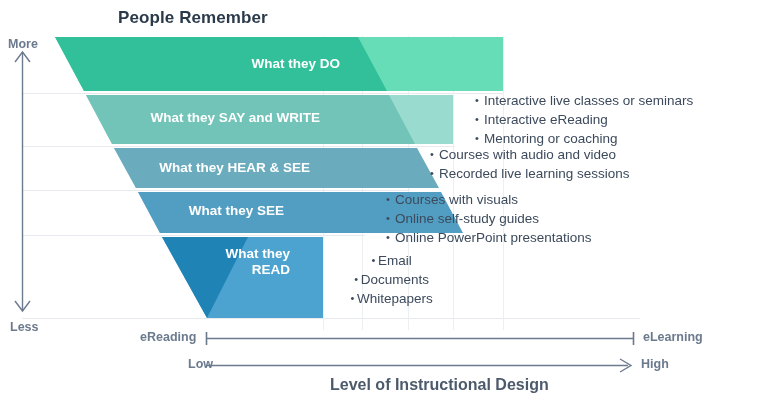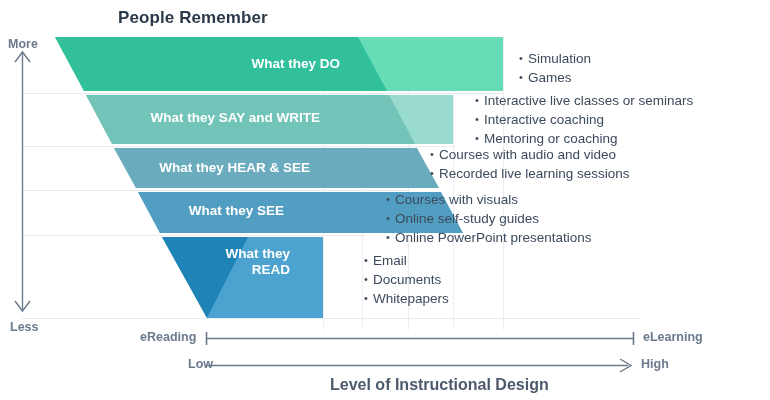--- a/index.html
+++ b/index.html
@@ -165,43 +165,39 @@
 
   <div class="band-label" style="left:108px; top:110px; width:212px;">What they SAY and WRITE</div>
 
   <div class="band-label" style="left:120px; top:160px; width:190px;">What they HEAR &amp; SEE</div>
 
   <div class="band-label" style="left:148px; top:203px; width:136px;">What they SEE</div>
 
   <div class="band-label" style="left:168px; top:246px; width:122px;">What they
 READ</div>
 
-  <div class="bullets" style="left:519px; top:49px;">
-    <span class="bl">Simulation</span>
-    <span class="bl">Games</span>
-  </div>
 
   <div class="bullets" style="left:475px; top:91px;">
     <span class="bl">Interactive live classes or seminars</span>
-    <span class="bl">Interactive coaching</span>
+    <span class="bl">Interactive eReading</span>
     <span class="bl">Mentoring or coaching</span>
   </div>
 
   <div class="bullets" style="left:430px; top:145px;">
     <span class="bl">Courses with audio and video</span>
     <span class="bl">Recorded live learning sessions</span>
   </div>
 
   <div class="bullets" style="left:386px; top:190px;">
     <span class="bl">Courses with visuals</span>
     <span class="bl">Online self-study guides</span>
     <span class="bl">Online PowerPoint presentations</span>
   </div>
 
-  <div class="bullets" style="left:364px; top:251px;">
+  <div class="bullets" style="left:348px; top:251px;text-align:center;">
     <span class="bl">Email</span>
     <span class="bl">Documents</span>
     <span class="bl">Whitepapers</span>
   </div>
 
   <div class="axis-label" id="lbl-more">More</div>
   <div class="axis-label" id="lbl-less">Less</div>
 
   <div class="axis-label" id="lbl-ereading">eReading</div>
   <div class="axis-label" id="lbl-elearning">eLearning</div>

